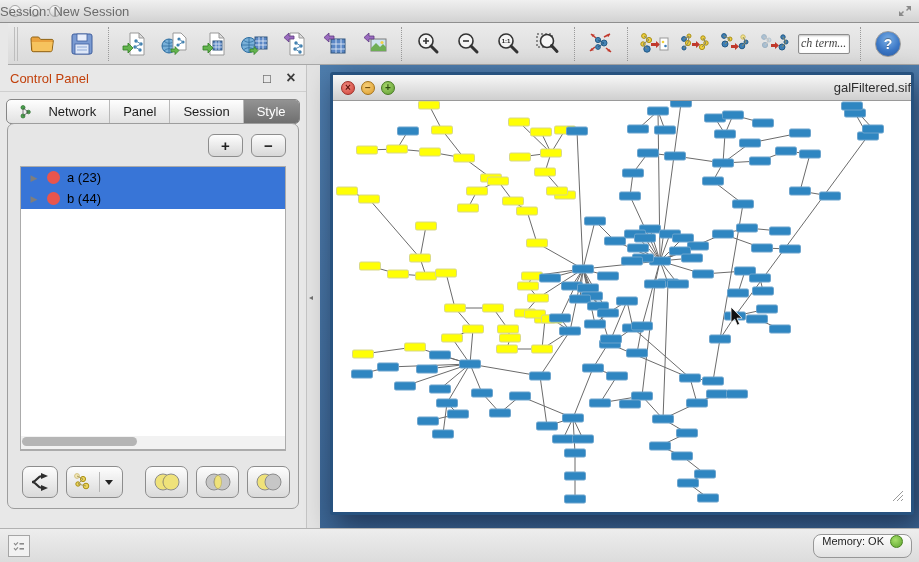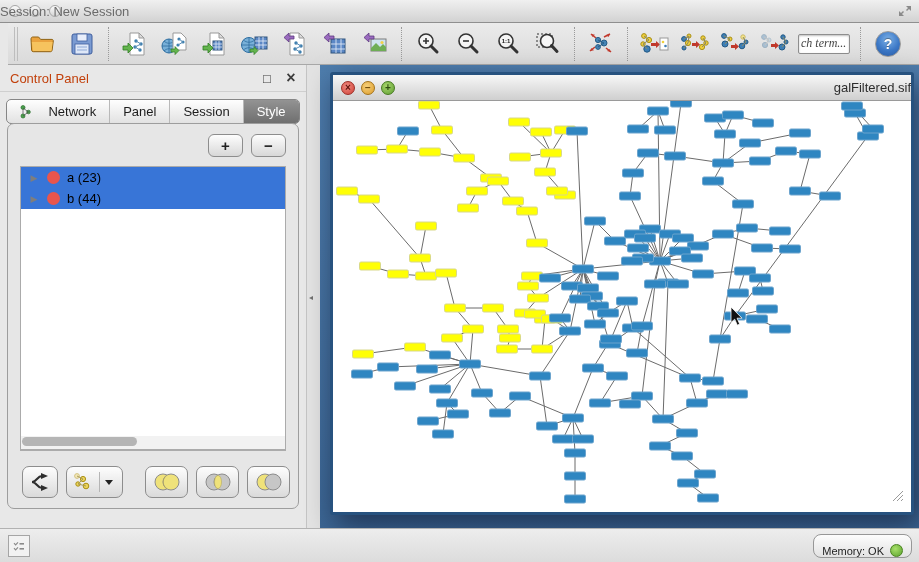--- a/index.html
+++ b/index.html
@@ -88,21 +88,21 @@
   #frame-title{position:absolute;left:0;right:0;text-align:right;font-size:13px;color:#2e2e2e;}
   #canvas{position:relative;width:572px;height:406px;background:#fff;overflow:hidden;}
   #grip{position:absolute;right:1px;bottom:1px;}
   
   #statusbar{position:absolute;bottom:0;left:0;right:0;height:33px;
     background:linear-gradient(#ededed,#dcdcdc);border-top:1px solid #b2b2b2;}
   #mini-btn{position:absolute;left:8px;top:6px;width:20px;height:20px;border:1px solid #a5a5a5;
     background:#f2f2f2;display:flex;align-items:center;justify-content:center;}
   #memory-btn{position:absolute;right:7px;top:5px;height:22px;padding:0 8px;
     border:1px solid #979797;border-radius:8px;background:linear-gradient(#fdfdfd,#e2e2e2);
-    display:flex;align-items:flex-end;gap:6px;font-size:11px;color:#222;}
+    display:flex;align-items:flex-start;gap:6px;font-size:11px;color:#222;}
   #mem-dot{width:13px;height:13px;border-radius:50%;
     background:radial-gradient(circle at 40% 35%,#a8e06a,#5ca32e);border:1px solid #49831f;box-sizing:border-box;}
 </style>
 </head>
 <body>
 
 <div id="titlebar">
   <div class="tlights">
     <div class="tlight"></div>
     <div class="tlight"></div>

